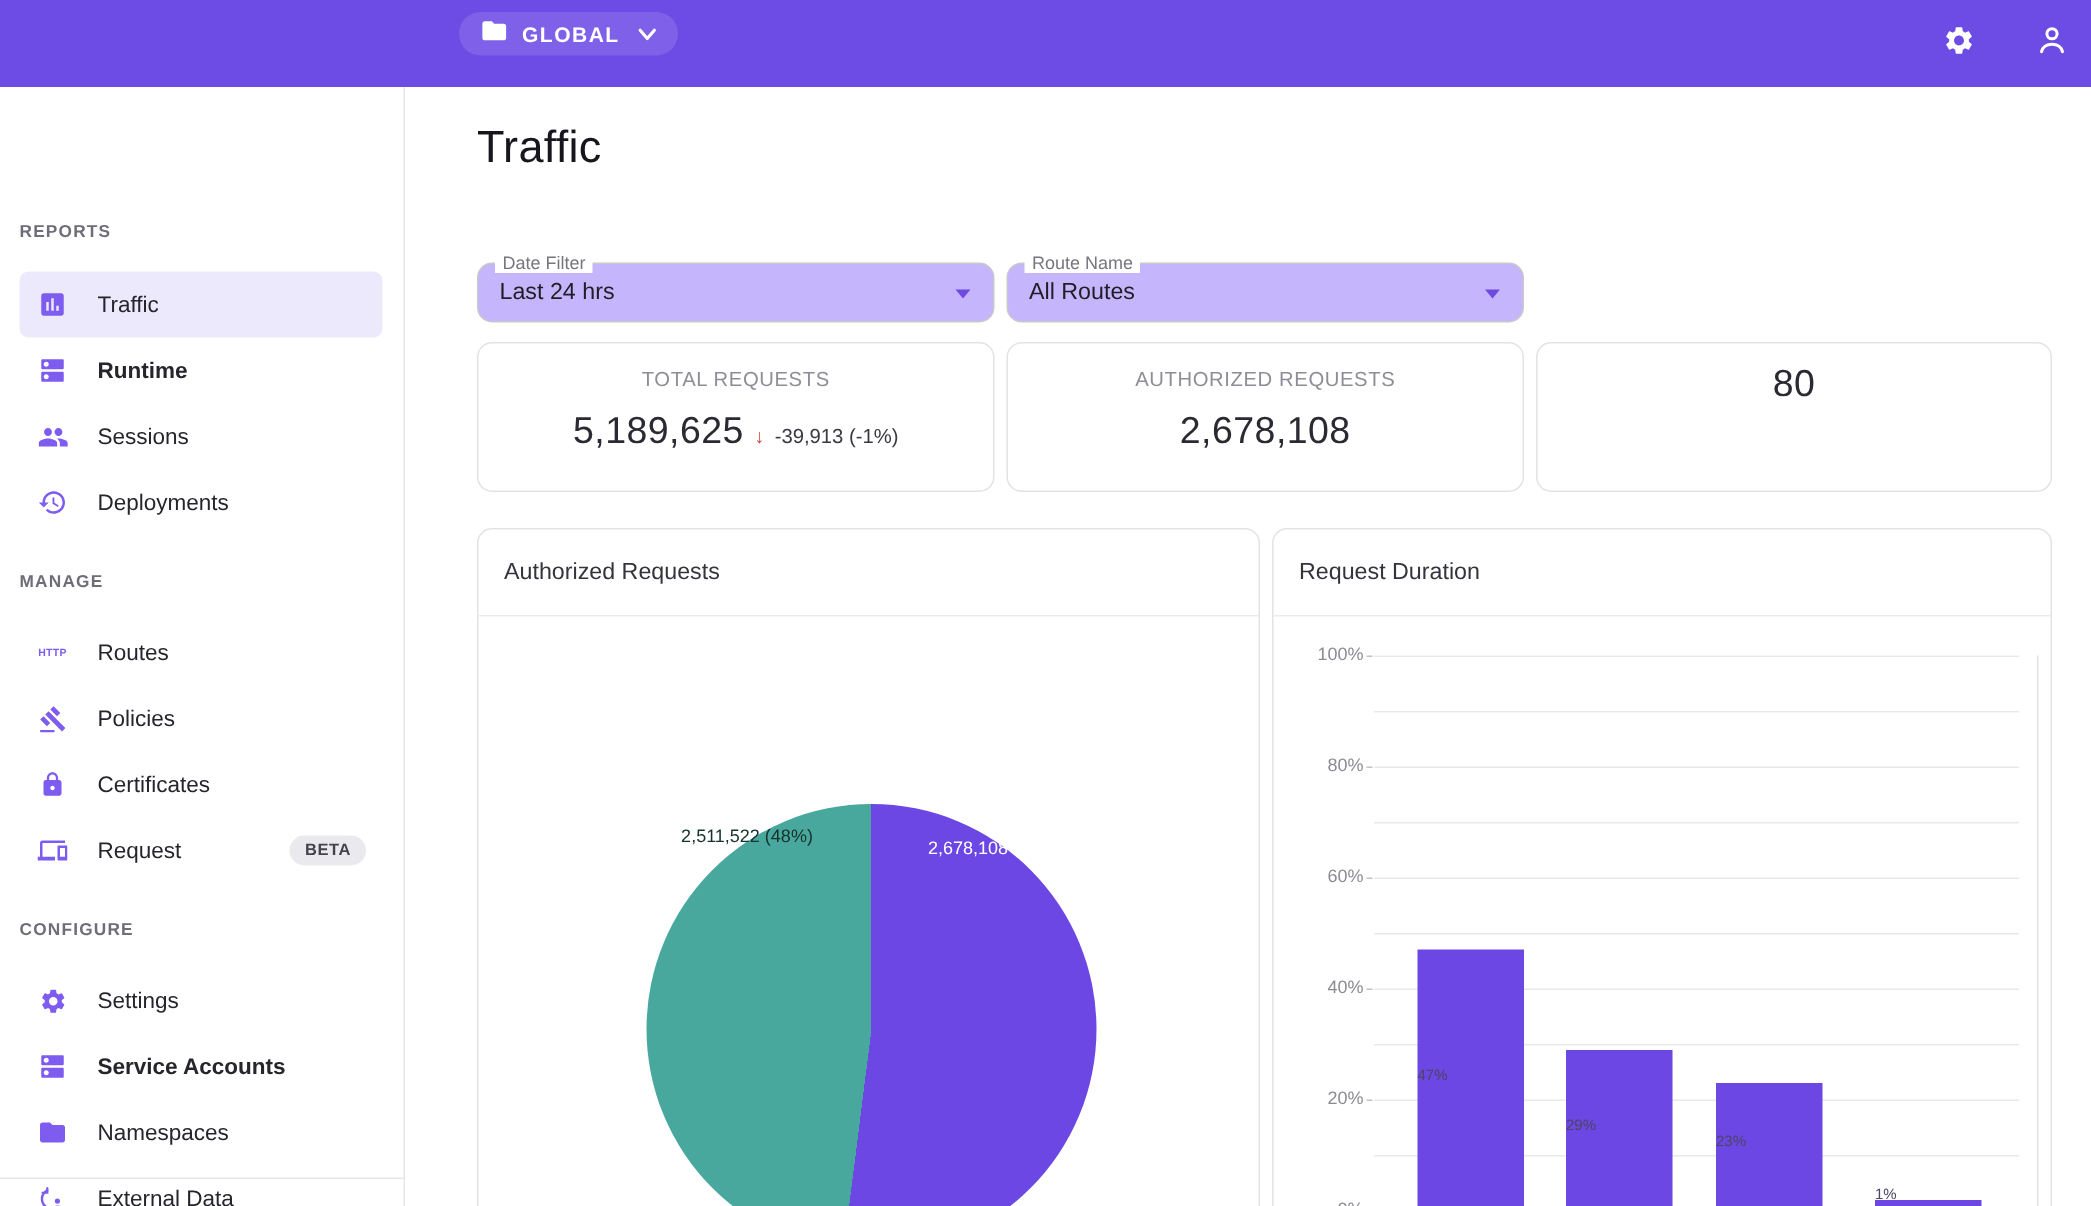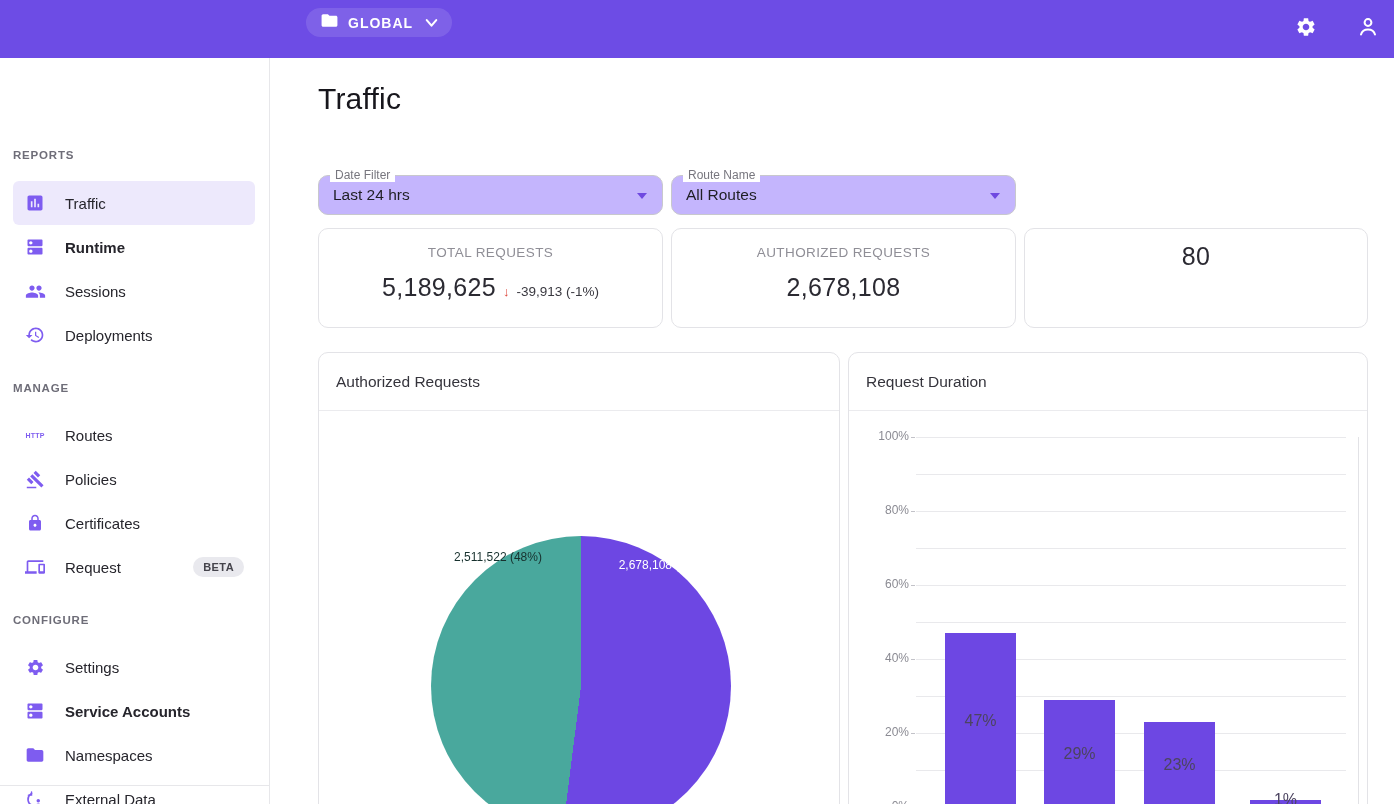--- a/index.html
+++ b/index.html
@@ -68,21 +68,21 @@
   .pie-label { position:absolute; transform:translate(-50%,-50%); font-size:12px;
                white-space:nowrap; }
 
   
   .bar-plot { position:absolute; left:0; top:0; width:518px; height:470px; }
   .gridline { position:absolute; left:67px; width:430px; height:1px; background:#e9e9ec; }
   .y-axis-line { position:absolute; left:509px; width:1px; background:#e2e2e6; }
   .tick-label { position:absolute; width:60px; text-align:right; font-size:12px; color:#8b8b93; }
   .tick-dash { position:absolute; left:62px; width:4px; height:1px; background:#c2c2c8; }
   .bar { position:absolute; width:71px; }
-  .bar-label { position:absolute; width:71px; text-align:center; font-size:16px; color:#4c4460; }
+  .bar-label { position:absolute; width:71px; font-size:10px; color:#4c4460; }
 </style>
 </head>
 <body>
 
 <div class="header">
 
   <div class="ns-pill">
     <span>
       <svg width="19" height="19" viewBox="0 0 24 24">
         <path fill="#fff" d="M10 4H4c-1.1 0-2 .9-2 2v12c0 1.1.9 2 2 2h16c1.1 0 2-.9 2-2V8c0-1.1-.9-2-2-2h-8l-2-2z"></path>

